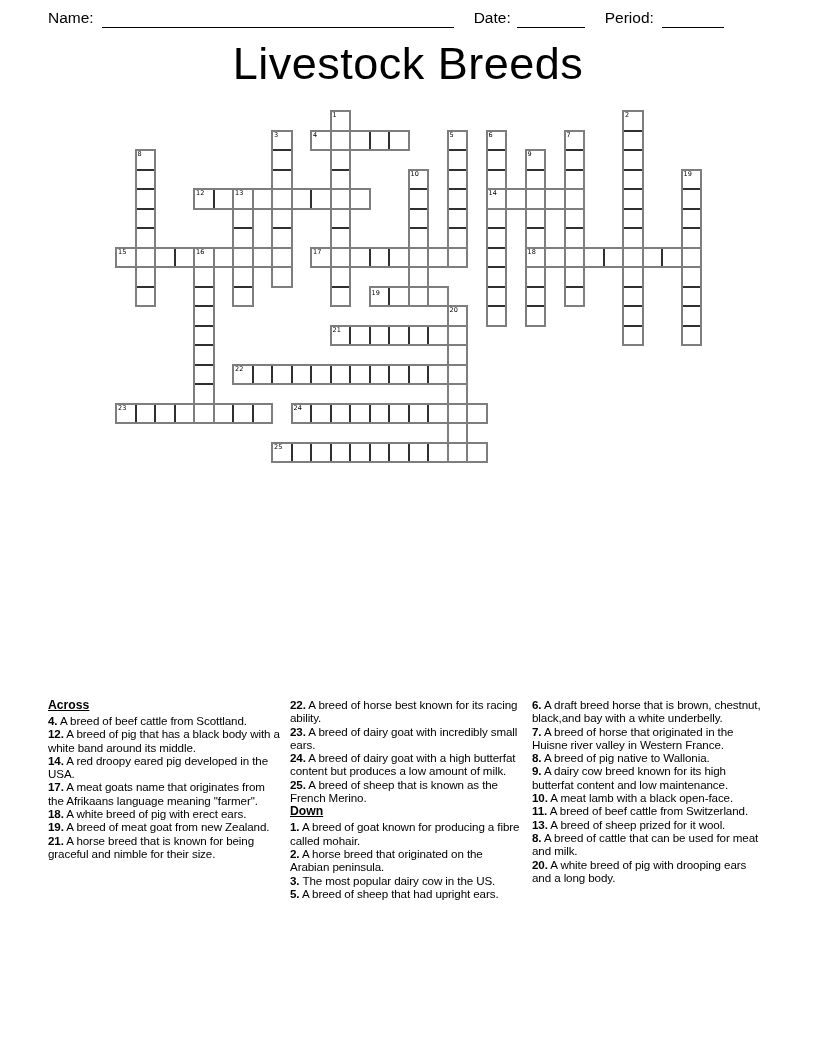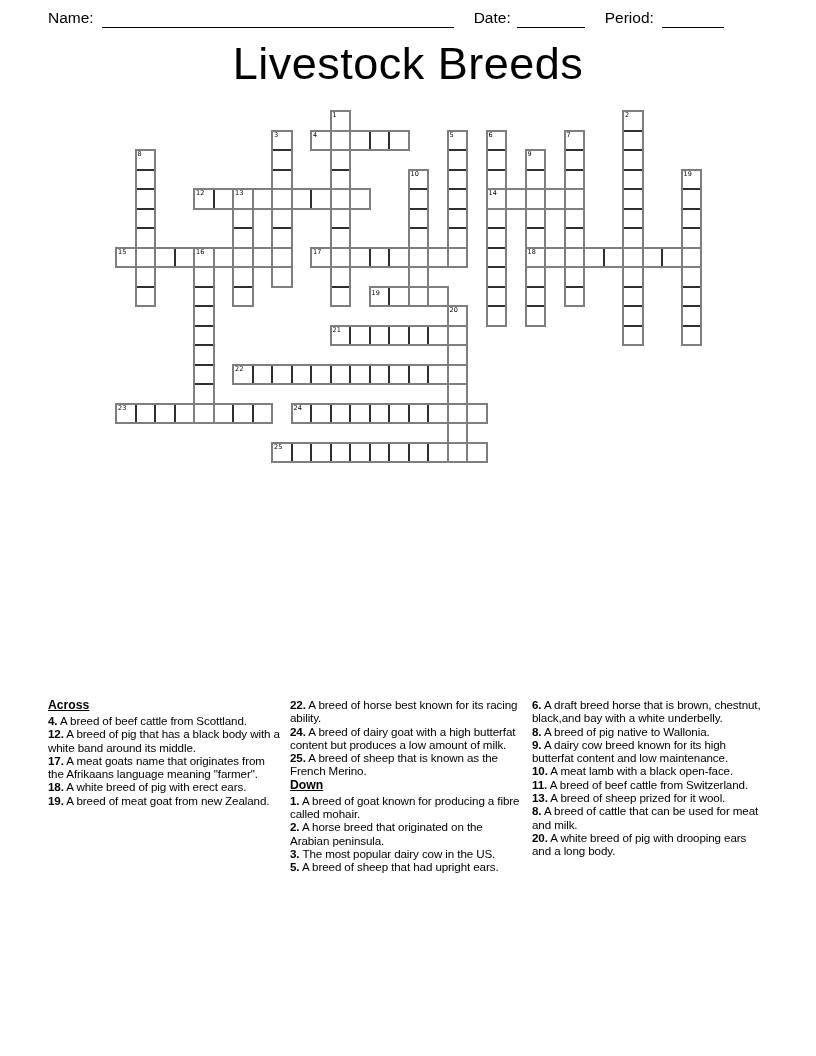--- a/index.html
+++ b/index.html
@@ -311,36 +311,40 @@
     <div class="word-outline" style="left: 115px; top: 402.5px; width: 158px; height: 21.5px;"></div>
     <div class="word-outline" style="left: 290.5px; top: 402.5px; width: 197px; height: 21.5px;"></div>
     <div class="word-outline" style="left: 271px; top: 441.5px; width: 216.5px; height: 21.5px;"></div>
   </div>
 
 <div class="clue-columns">
     <div class="clue-col">
       <div class="clue-heading">Across</div>
       <div class="clue"><b>4.</b> A breed of beef cattle from Scottland.</div>
       <div class="clue"><b>12.</b> A breed of pig that has a black body with a white band around its middle.</div>
+      <div class="clue"><b>14.</b> A red droopy eared pig developed in the USA.</div>
       <div class="clue"><b>17.</b> A meat goats name that originates from the Afrikaans language meaning "farmer".</div>
       <div class="clue"><b>18.</b> A white breed of pig with erect ears.</div>
       <div class="clue"><b>19.</b> A breed of meat goat from new Zealand.</div>
+      <div class="clue"><b>21.</b> A horse breed that is known for being graceful and nimble for their size.</div>
     </div>
     <div class="clue-col">
       <div class="clue"><b>22.</b> A breed of horse best known for its racing ability.</div>
+      <div class="clue"><b>23.</b> A breed of dairy goat with incredibly small ears.</div>
       <div class="clue"><b>24.</b> A breed of dairy goat with a high butterfat content but produces a low amount of milk.</div>
       <div class="clue"><b>25.</b> A breed of sheep that is known as the French Merino.</div>
       <div class="clue-heading">Down</div>
       <div class="clue"><b>1.</b> A breed of goat known for producing a fibre called mohair.</div>
       <div class="clue"><b>2.</b> A horse breed that originated on the Arabian peninsula.</div>
       <div class="clue"><b>3.</b> The most popular dairy cow in the US.</div>
       <div class="clue"><b>5.</b> A breed of sheep that had upright ears.</div>
     </div>
     <div class="clue-col">
       <div class="clue"><b>6.</b> A draft breed horse that is brown, chestnut, black,and bay with a white underbelly.</div>
+      <div class="clue"><b>7.</b> A breed of horse that originated in the Huisne river valley in Western France.</div>
       <div class="clue"><b>8.</b> A breed of pig native to Wallonia.</div>
       <div class="clue"><b>9.</b> A dairy cow breed known for its high butterfat content and low maintenance.</div>
       <div class="clue"><b>10.</b> A meat lamb with a black open-face.</div>
       <div class="clue"><b>11.</b> A breed of beef cattle from Switzerland.</div>
       <div class="clue"><b>13.</b> A breed of sheep prized for it wool.</div>
       <div class="clue"><b>8.</b> A breed of cattle that can be used for meat and milk.</div>
       <div class="clue"><b>20.</b> A white breed of pig with drooping ears and a long body.</div>
     </div>
   </div>
 

